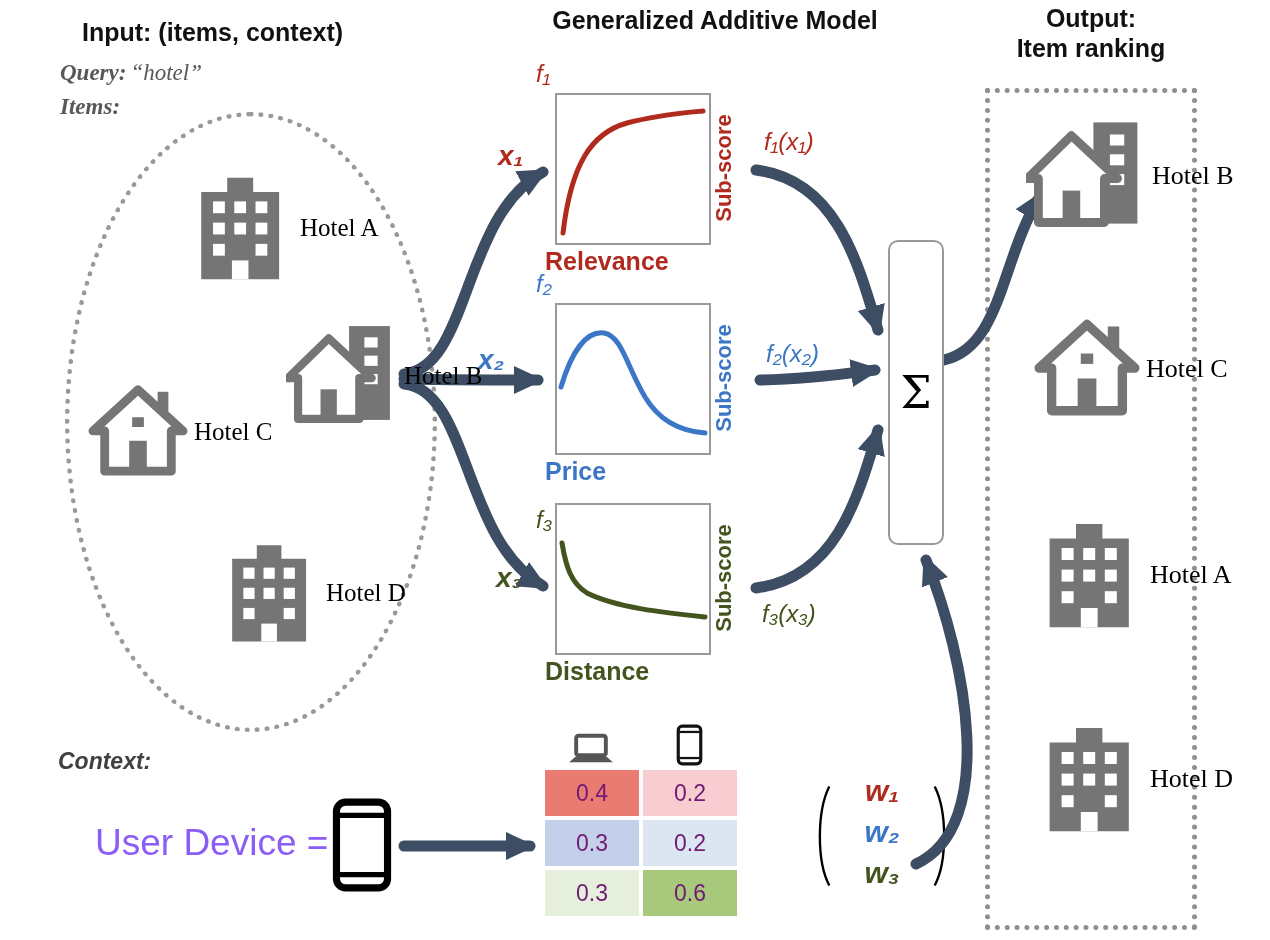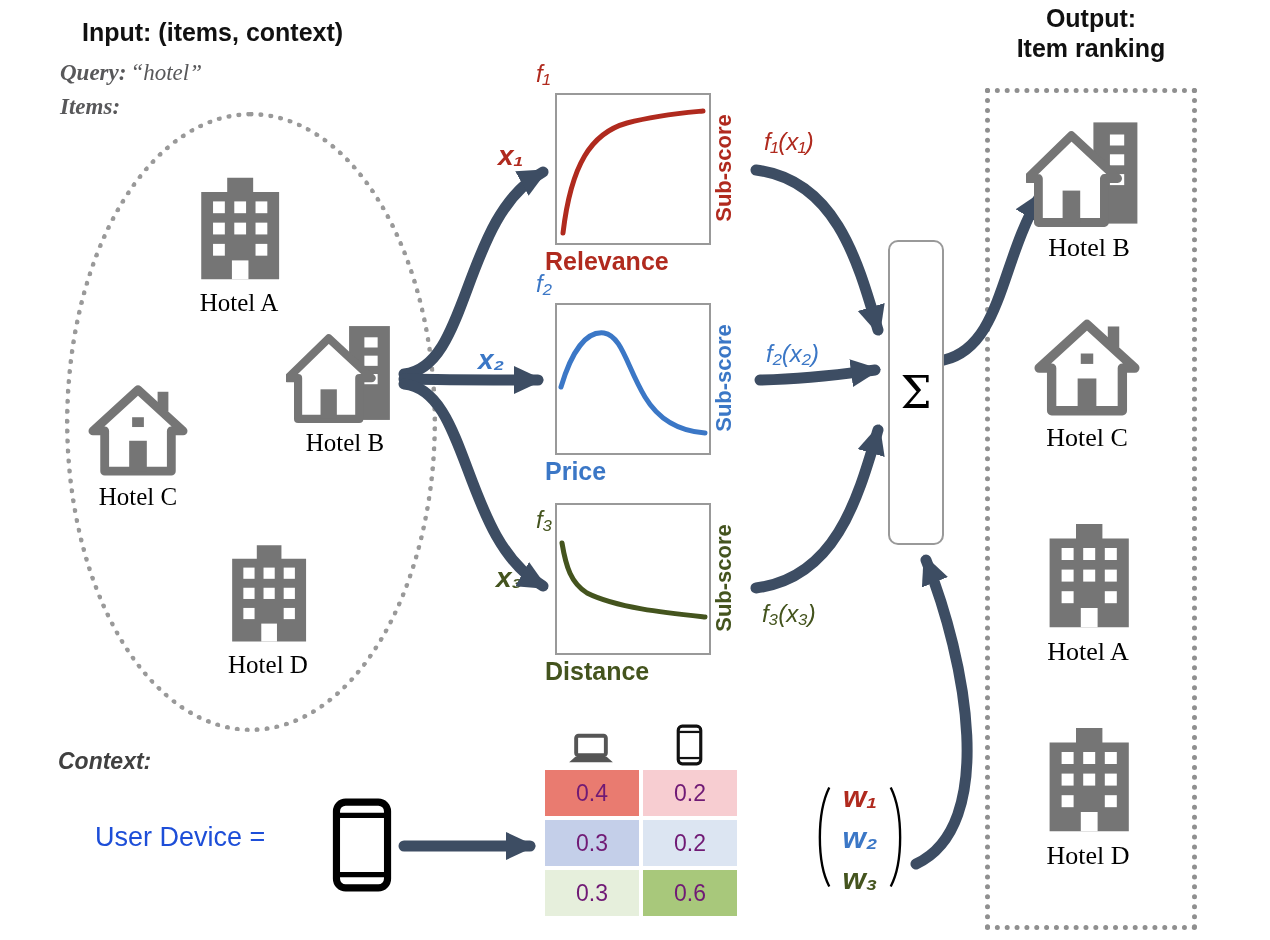--- a/index.html
+++ b/index.html
@@ -15,21 +15,21 @@
   .green { color:#44541e; }
 
   .gray-italic { font-style:italic; color:#58585a; font-size:23px; }
   .bold { font-weight:bold; }
 
   .ellipse { position:absolute; left:65px; top:112px; width:372px; height:620px;
              border:5px dotted #999; border-radius:50%; }
   .out-rect { position:absolute; left:985px; top:88px; width:212px; height:842px;
               border:5px dotted #8f8f8f; }
 
-  .hotel { position:absolute; display:flex; flex-direction:column; align-items:center;
+  .hotel { position:absolute; display:flex; align-items:center;
            color:#757575; }
   .hotel svg { display:block; }
   .hotel-name { font-size:25px; color:#000; margin-top:5px; white-space:nowrap; }
   .out-hotel .hotel-name { font-size:26px; }
 
   .fbox { position:absolute; left:555px; width:156px; height:152px;
           border:2px solid #999; background:#fff; }
   .fbox svg { width:100%; height:100%; display:block; }
   .flabel { position:absolute; font-size:24px; }
   .fname  { position:absolute; left:545px; width:176px; text-align:left;
@@ -39,33 +39,33 @@
   .xlabel { position:absolute; font-size:28px; font-weight:600; }
   .outlabel { position:absolute; font-size:24px; white-space:nowrap; }
 
   .sum-box { position:absolute; left:888px; top:240px; width:56px; height:305px;
              border:2.5px solid #999; border-radius:10px; background:#fff;
              display:flex; align-items:center; justify-content:center;
              font-family:"DejaVu Serif", serif; font-size:44px; color:#000; z-index:2; }
 
   .ctx-label { position:absolute; left:58px; top:748px; font-size:23px;
                font-weight:bold; font-style:italic; color:#404040; }
-  .device-label { position:absolute; left:95px; top:822px; font-size:27px; color:#1d4ed8; }
+  .device-label { position:absolute; left:95px; top:822px; font-size:37px; color:#8b5cf6; }
   .device-phone { position:absolute; left:330px; top:798px; width:64px; height:94px; color:#000; }
 
   .ctx-table { position:absolute; left:545px; top:770px;
                display:grid; grid-template-columns:94px 94px; grid-auto-rows:46px; gap:4px; }
   .ctx-table .cell { display:flex; align-items:center; justify-content:center;
                      font-size:23px; color:#701a75; }
   .col-icon { position:absolute; }
   .laptop-hdr { left:566px; top:732px; width:50px; height:34px; color:#555; }
   .phone-hdr  { left:676px; top:724px; width:27px; height:42px; color:#111; }
 
   .weights { position:absolute; left:812px; top:770px; height:134px;
-             display:flex; align-items:center; }
+             display:flex; align-items:flex-start;gap:22px; }
   .weights .paren { width:22px; height:132px; }
   .wcol { display:flex; flex-direction:column; justify-content:center; }
   .wlab { font-size:30px; font-weight:600; line-height:41px; width:52px; text-align:center; }
 
   #arrows { position:absolute; left:0; top:0; z-index:1; pointer-events:none; }
   .content { z-index:2;font-family:Liberation Serif, serif; }
 </style>
 </head>
 <body>
 
@@ -128,20 +128,21 @@
       <path d="M756 170 C 836 180, 858 262, 878 330" marker-end="url(#ah)"></path>
       <path d="M760 380 C 810 379, 844 374, 875 370" marker-end="url(#ah)"></path>
       <path d="M756 588 C 836 578, 858 498, 878 430" marker-end="url(#ah)"></path>
       <path d="M944 360 C 1002 346, 1000 262, 1040 196" marker-end="url(#ah)"></path>
       <path d="M916 864 C 998 826, 966 660, 926 560" marker-end="url(#ah)"></path>
       <path d="M404 846 C 448 846, 492 846, 530 846" marker-end="url(#ah)"></path>
     </g>
   </svg>
 
   <div class="hdr" style="left:56px; top:18px;margin-left:26px;">Input: (items, context)</div>
+  <div class="hdr" style="left:505px; top:6px; width:420px; text-align:center;">Generalized Additive Model</div>
   <div class="hdr" style="left:985px; top:4px; width:212px; text-align:center;">Output:</div>
   <div class="hdr" style="left:975px; top:34px; width:232px; text-align:center;">Item ranking</div>
 
   <div class="abs content" style="left:60px; top:60px;">
     <span class="gray-italic bold">Query:</span>
     <span class="gray-italic">“hotel”</span>
   </div>
   <div class="abs content gray-italic bold" style="left:60px; top:94px;">Items:</div>
 
   <div class="ellipse"></div>

